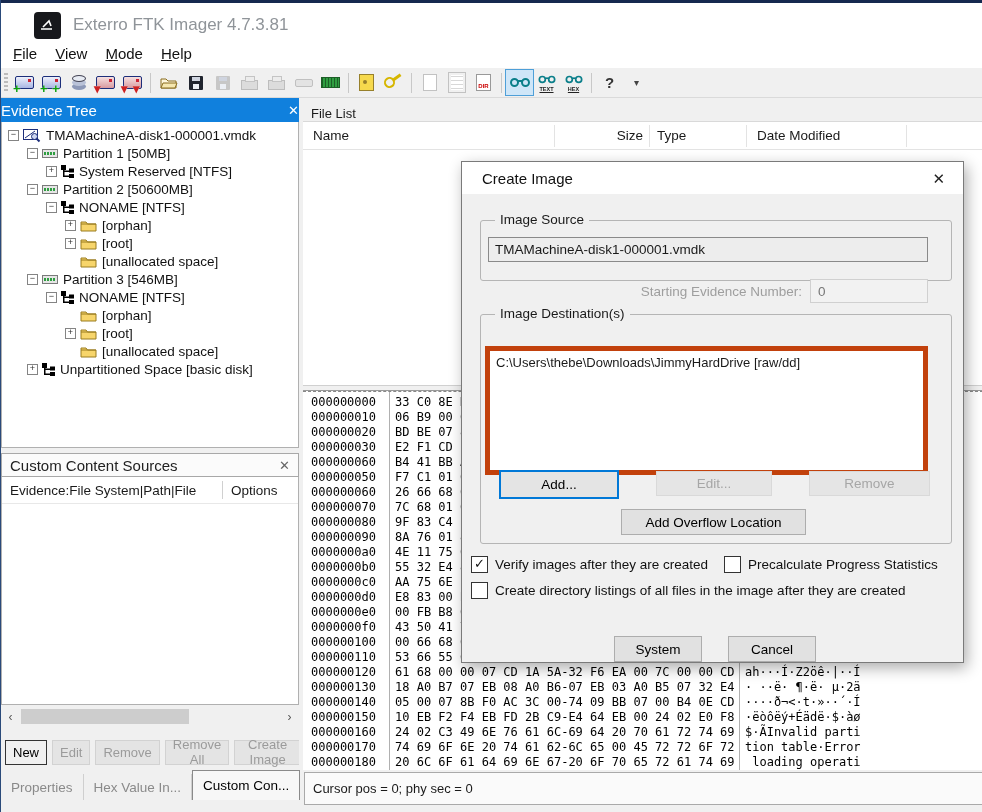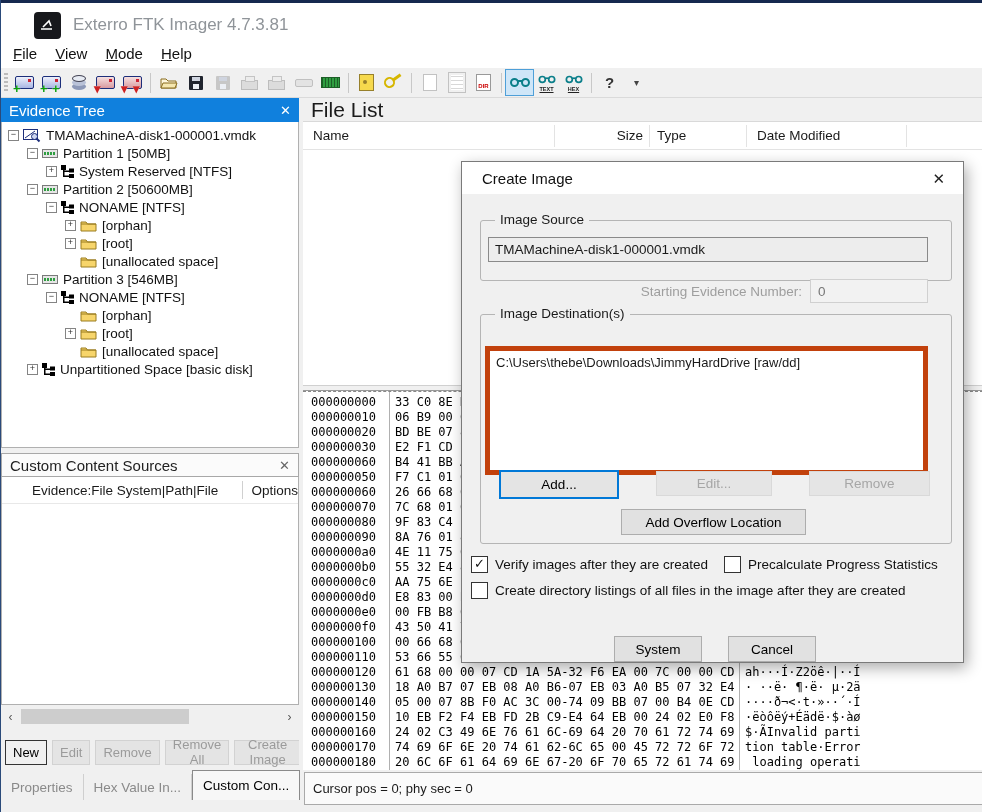--- a/index.html
+++ b/index.html
@@ -56,57 +56,57 @@
   .gls::before,.gls::after{content:'';position:absolute;top:1px;width:5px;height:5px;border:2px solid #0b7f8a;border-radius:50%;}
   .gls::before{left:0;} .gls::after{right:0;}
   .gls i{position:absolute;left:8px;top:3px;width:4px;height:2px;background:#0b7f8a;}
   .stack{display:flex;flex-direction:column;align-items:center;}
   .stack .cap{font-size:5.5px;font-weight:bold;color:#222;text-decoration:underline;margin-top:1px;letter-spacing:0;}
   .qm{font-size:15px;font-weight:bold;color:#333;}
   .caret{font-size:10px;color:#444;}
 
   
   #et-header{left:0;top:98px;width:298px;height:24px;background:#1080dd;color:#fff;
-             display:flex;align-items:center;padding:0 8px;font-size:15px;}
+             display:flex;align-items:center;padding:0 0;font-size:15px;}
   #et-close{margin-left:auto;font-size:13px;cursor:default;}
   #et-body{left:0;top:122px;width:298px;height:326px;background:#fff;border:1px solid #b0b0b0;border-top:none;overflow:hidden;}
   .trow{height:18px;display:flex;align-items:center;white-space:nowrap;}
   .exp{width:9px;height:9px;border:1px solid #848484;background:#fff;flex:0 0 auto;
        font-size:9px;line-height:7px;text-align:center;color:#333;margin-right:4px;}
   .exp.none{visibility:hidden;}
   .ticn{flex:0 0 auto;margin-right:5px;display:flex;align-items:center;}
   .tlabel{font-size:13.5px;color:#111;}
 
   
   #ccs-header{left:0;top:453px;width:298px;height:24px;background:#fbfbfb;border:1px solid #a8a8a8;
               display:flex;align-items:center;padding:0 8px;font-size:15px;color:#222;}
   #ccs-close{margin-left:auto;color:#666;font-size:13px;}
   #ccs-body{left:0;top:477px;width:298px;height:228px;background:#fff;border:1px solid #b0b0b0;border-top:none;}
   #ccs-cols{height:26px;display:flex;align-items:center;border-bottom:1px solid #e8e8e8;}
-  #ccs-col1{padding-left:8px;width:212px;margin-left:22px;}
+  #ccs-col1{padding-left:8px;width:212px;}
   #ccs-coldiv{width:1px;height:18px;background:#d0d0d0;}
   #ccs-col2{padding-left:8px;}
   #ccs-scroll{left:1px;top:705px;width:296px;height:23px;background:#f0f0f0;display:flex;align-items:center;}
   .sarrow{width:17px;text-align:center;color:#555;font-size:12px;}
   #ccs-thumb{margin-left:2px;width:168px;height:15px;background:#cdcdcd;}
   #ccs-thumb-spacer{flex:1;}
 
   
   #ccs-buttons{left:0;top:739px;width:300px;height:26px;display:flex;align-items:center;gap:5px;padding-left:4px;}
   .btn{height:25px;display:inline-flex;align-items:center;justify-content:center;padding:0 7px;
        background:#f0f0f0;border:1px solid #333;font-size:13px;color:#000;}
   .btn.dis{background:#e4e4e4;border-color:#d2d2d2;color:#9b9b9b;}
   #tabs{left:0;top:770px;width:302px;height:30px;display:flex;align-items:flex-end;}
   .tab{height:26px;display:flex;align-items:center;padding:0 10px;color:#8a8a8a;font-size:13.5px;border-right:1px solid #cfcfcf;margin-top:24px;}
   .tab.active{background:#f7f7f7;border:1px solid #8a8a8a;border-bottom:none;color:#000;height:29px;}
 
   
   #splitter{left:298px;top:98px;width:4px;height:672px;background:#f0f0f0;}
   #fl-caption{left:302px;top:98px;width:680px;height:24px;background:#f0f0f0;border-bottom:1px solid #d9d9d9;
-              display:flex;align-items:flex-start;padding-left:8px;font-size:21px;}
+              display:flex;align-items:flex-end;padding-left:8px;font-size:13px;}
   #fl-header{left:302px;top:122px;width:680px;height:28px;background:#fff;border-bottom:1px solid #e3e3e3;}
   #fl-header .colsep{position:absolute;top:3px;width:1px;height:22px;background:#e3e3e3;}
   #fl-body{left:302px;top:150px;width:680px;height:235px;background:#fff;}
   #hsplit{left:302px;top:385px;width:680px;height:6px;background:#f0f0f0;border-top:1px solid #d0d0d0;border-bottom:1px solid #9a9a9a;}
   #hexpane{left:302px;top:391px;width:680px;height:379px;background:#fff;border-top:1px dashed #888;}
   #hexline1{left:388px;top:392px;width:1px;height:378px;background:#b0b0b0;}
   #hexline2{left:738px;top:392px;width:1px;height:378px;background:#b0b0b0;}
   .hrow{position:absolute;height:15px;font-family:"DejaVu Sans Mono",monospace;font-size:12px;line-height:15px;color:#000;white-space:pre;}
   .hoff{position:absolute;left:8px;} .hhex{position:absolute;left:92px;} .hasc{position:absolute;left:442px;}
 

